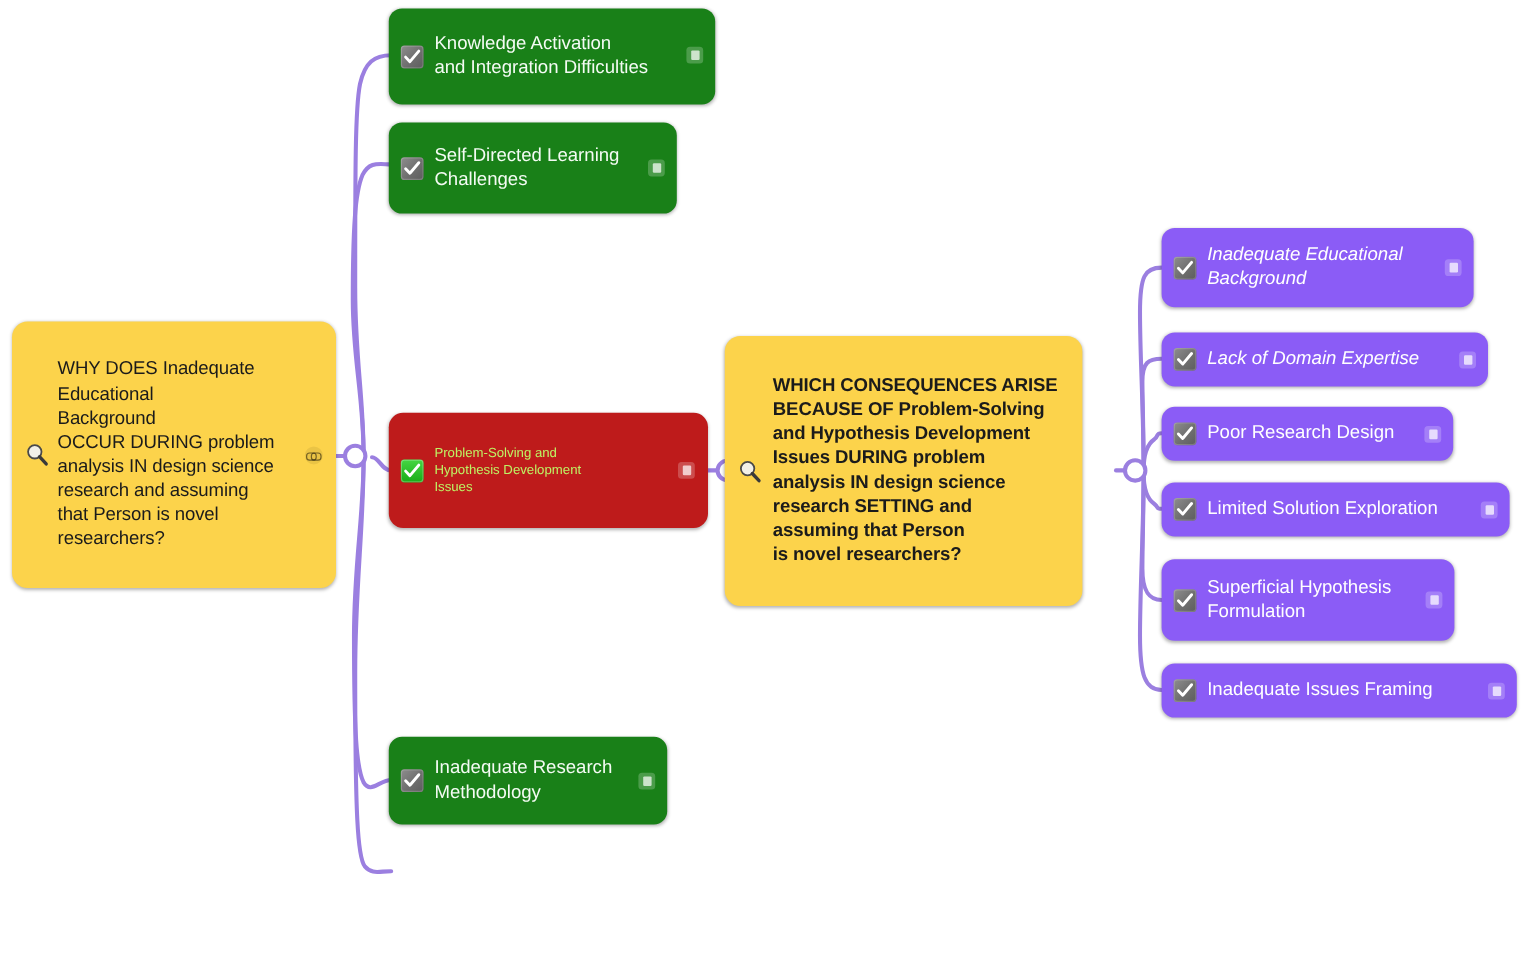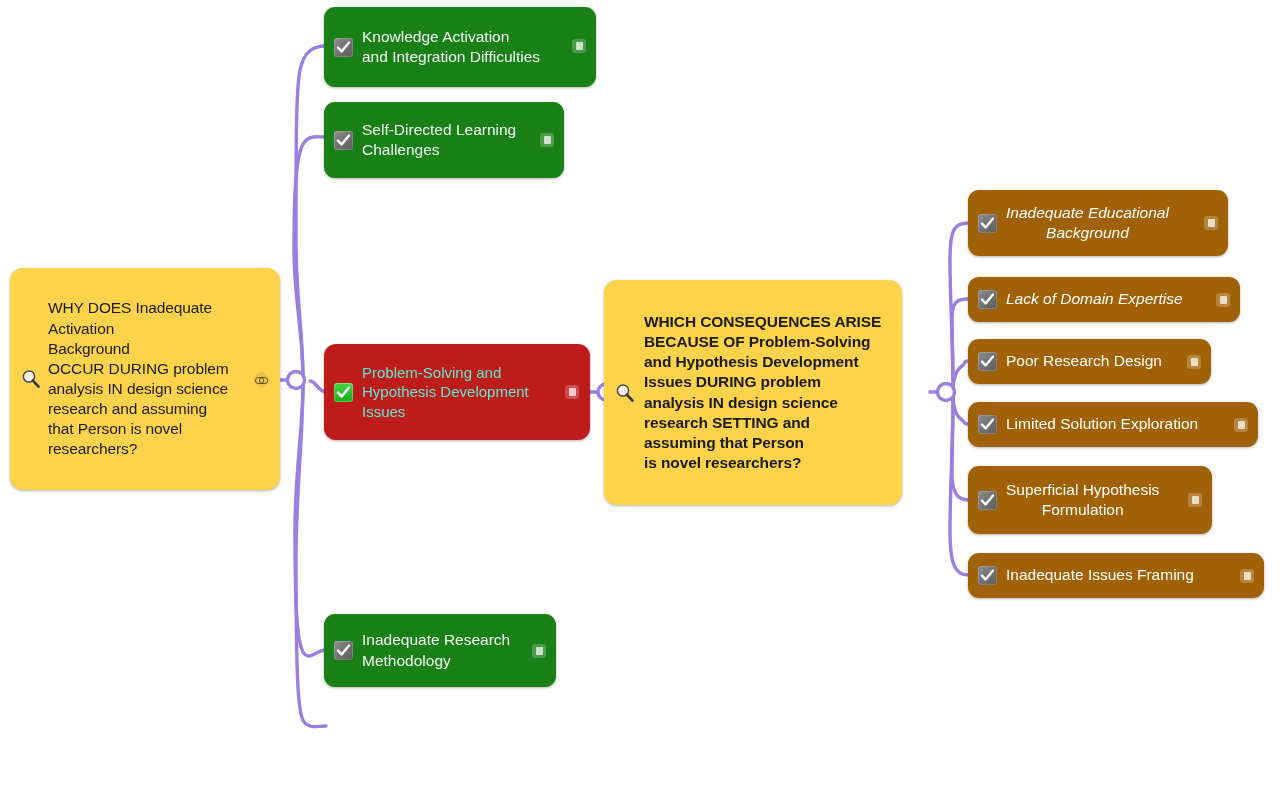--- a/index.html
+++ b/index.html
@@ -65,37 +65,36 @@
     font-size: 15.5px;
     letter-spacing: -0.1px;
   }
 
   
   .node.red {
     background: #BE1B1B;
     border-radius: 12px;
   }
   .node.red .label {
-    color: #5eead4;
-    font-size: 15px;
+    color: #bef264;
+    font-size: 11px;
   }
 
   
   .node.dgreen {
     background: #198018;
   }
   .node.dgreen .label {
     color: #f4fbf4;
     font-size: 15.5px;
   }
 
   
   .node.bgreen {
-    background: #a16207;
-    text-align: center;
+    background: #8b5cf6;
   }
   .node.bgreen .label {
     color: #ffffff;
     font-size: 15.5px;
   }
   .label.italic { font-style: italic; }
 
   
   .chk {
     flex: 0 0 auto;
@@ -195,21 +194,21 @@
 
   <div class="node yellow" style="left:10px; top:268px; width:270px; height:222px;">
     <div class="body">
       <span class="magnifier">
         <svg width="22" height="22" viewBox="0 0 22 22">
           <circle cx="9" cy="8.5" r="5.6" fill="#f2f0e8" stroke="#4a4a4a" stroke-width="1.5"></circle>
           <line x1="12.9" y1="12.6" x2="18.5" y2="18.6" stroke="#3a3a3a" stroke-width="2.8" stroke-linecap="round"></line>
         </svg>
       </span>
       <span class="label">WHY DOES Inadequate
-Activation
+Educational
 Background
 OCCUR DURING problem
 analysis IN design science
 research  and assuming
 that Person is novel
 researchers?</span>
       <span class="link-badge" style="right:11px; top:104px;"></span>
     </div>
   </div>
 

